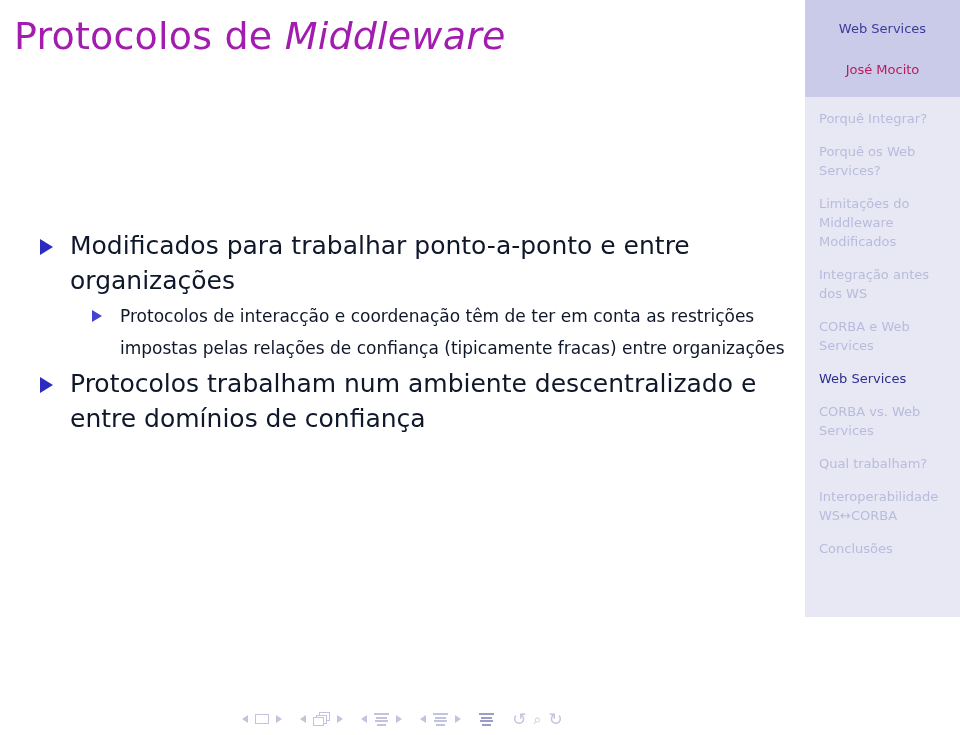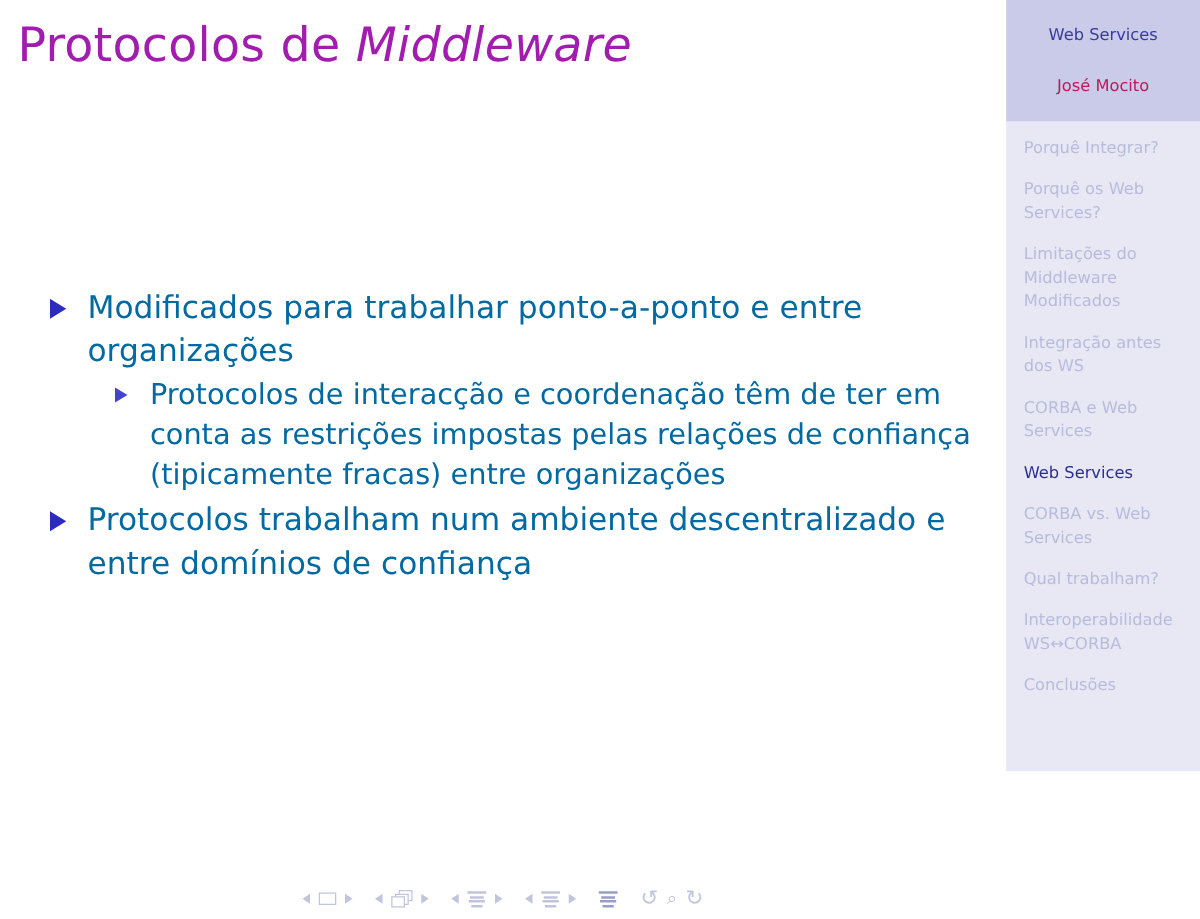--- a/index.html
+++ b/index.html
@@ -55,32 +55,32 @@
   }
 
   ul.lvl1, ul.lvl2 {
     list-style: none;
     margin: 0;
     padding: 0;
   }
 
   li.item {
     position: relative;
-    color: #0369a1;
+    color: #0f172a;
   }
 
   li.lvl1-item {
     padding-left: 70px;
     font-size: 25px;
     line-height: 35px;
     margin-bottom: 2px;
   }
   li.lvl2-item {
     padding-left: 50px;
-    font-size: 23px;
+    font-size: 17px;
     line-height: 32px;
   }
 
   ul.lvl2 {
     margin-top: 2px;
     margin-left: 0;
   }
 
   .bullet {
     position: absolute;

